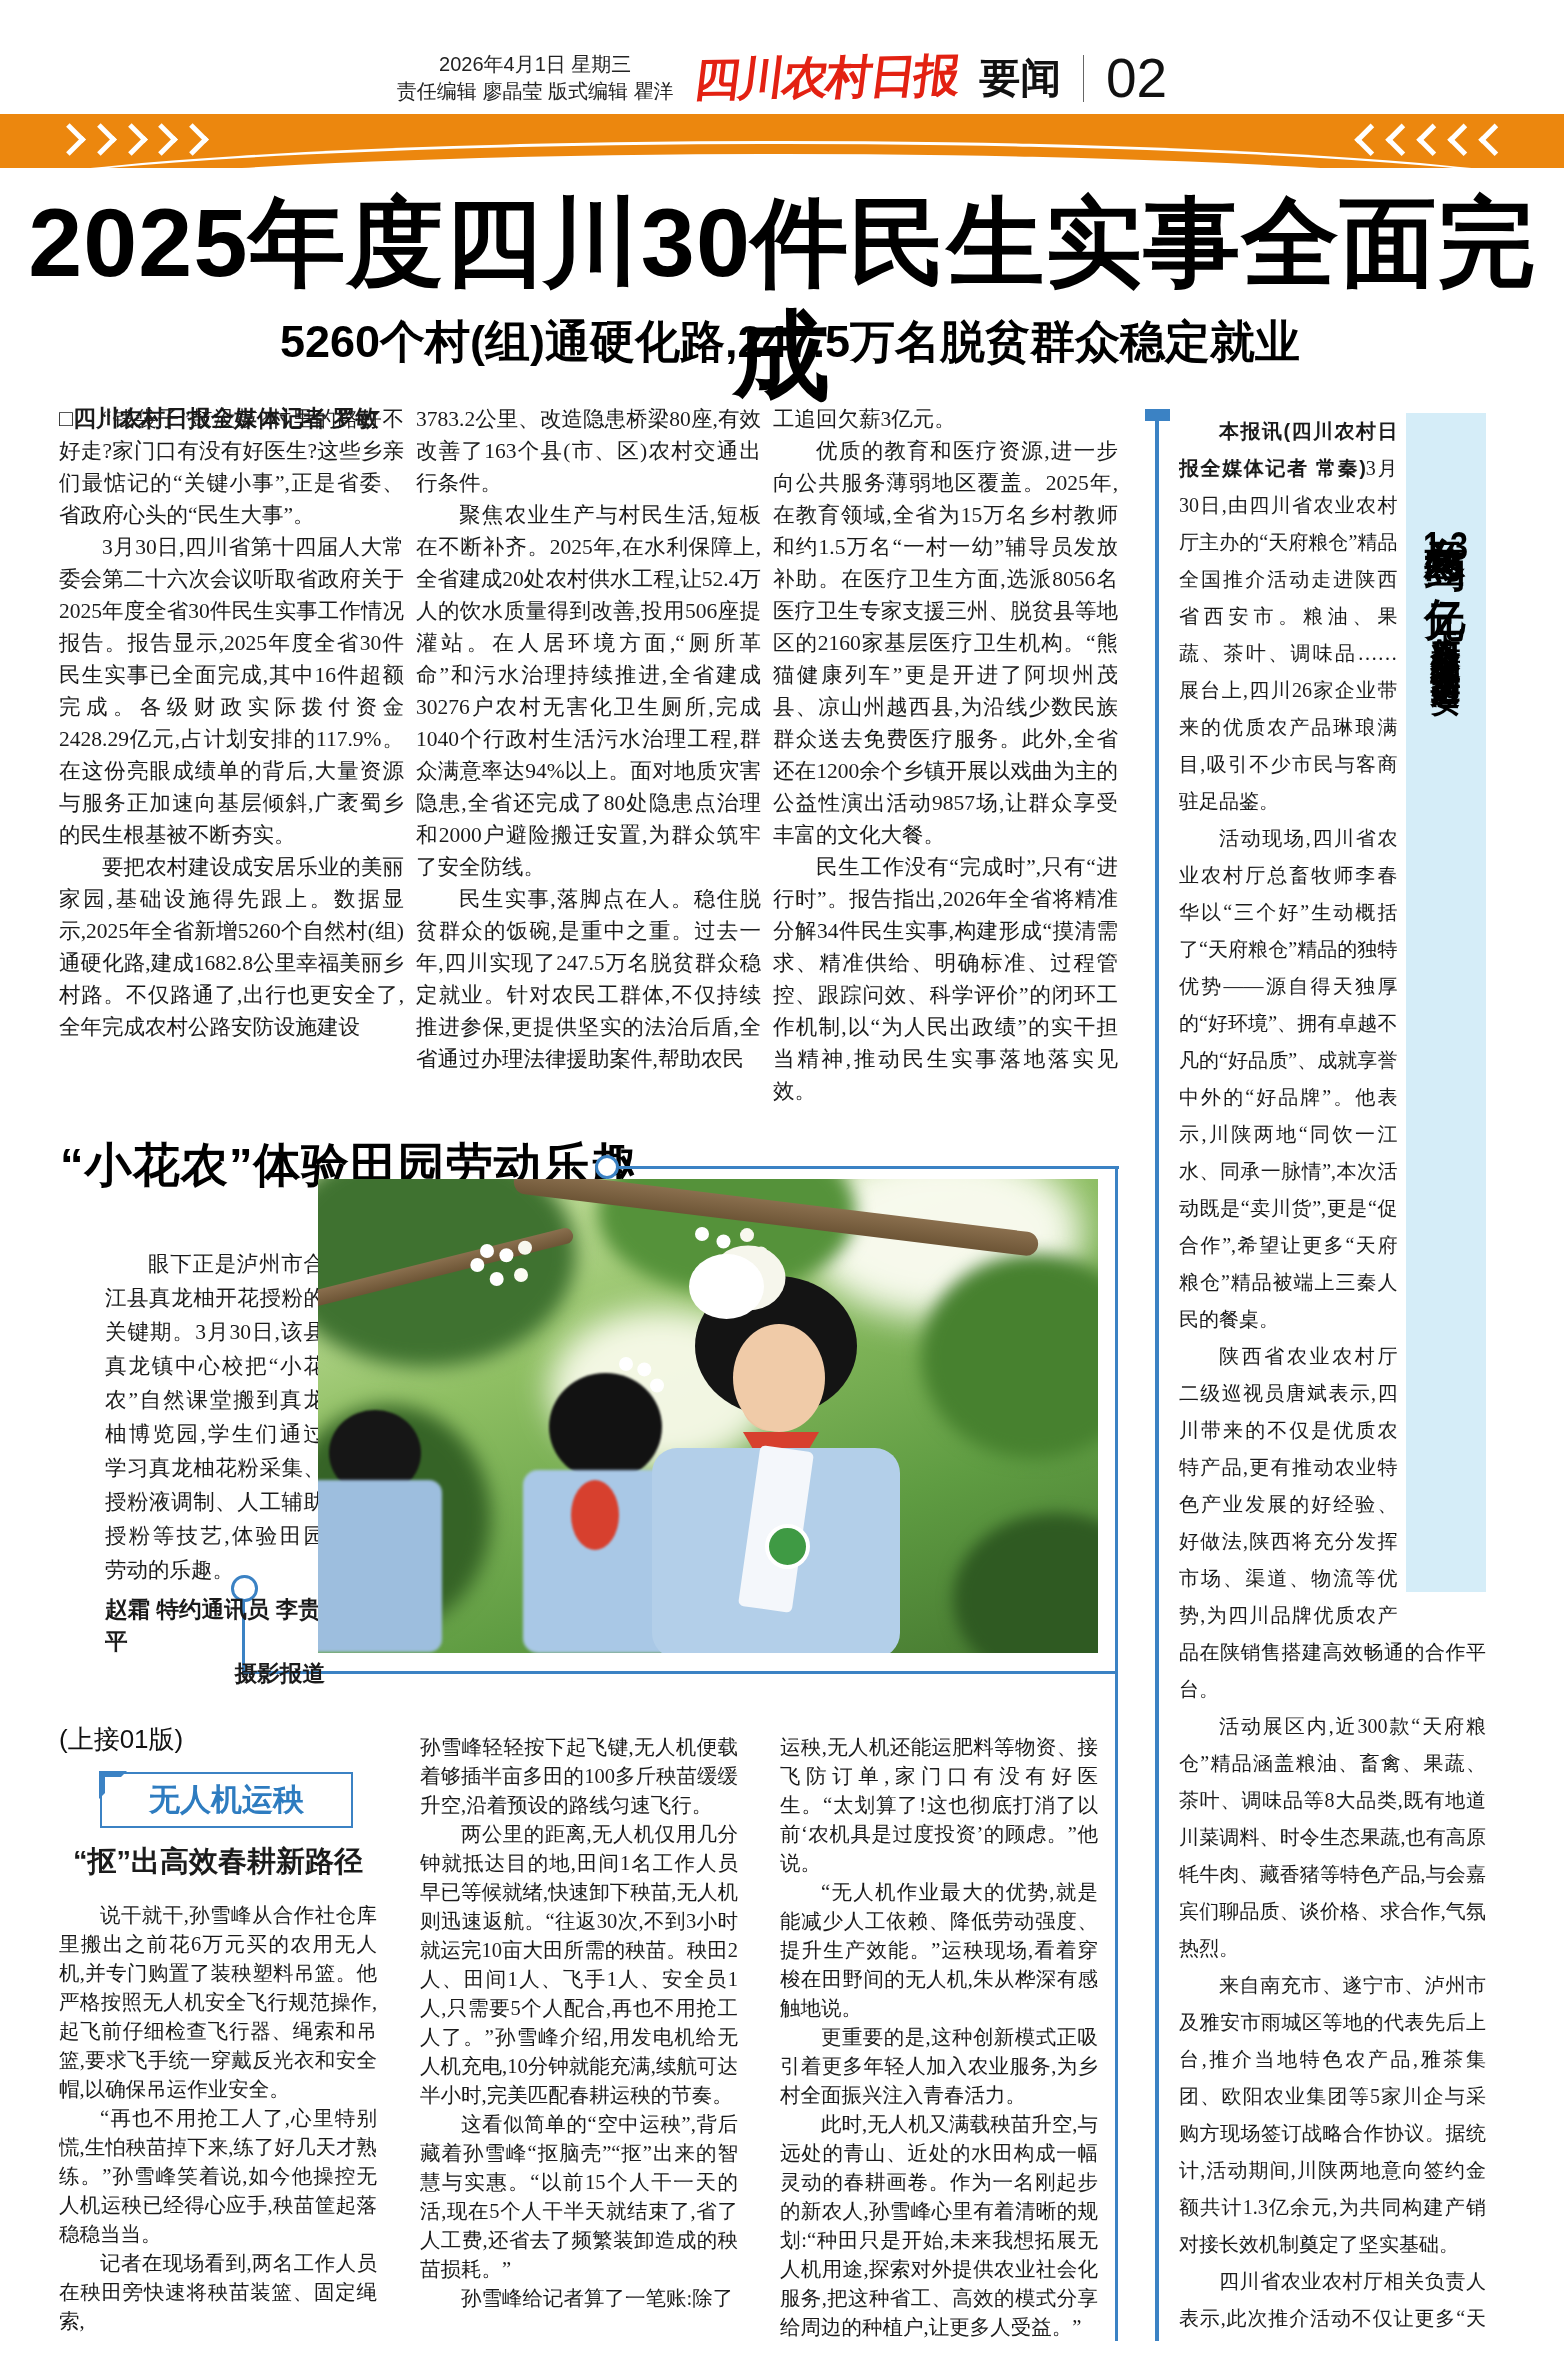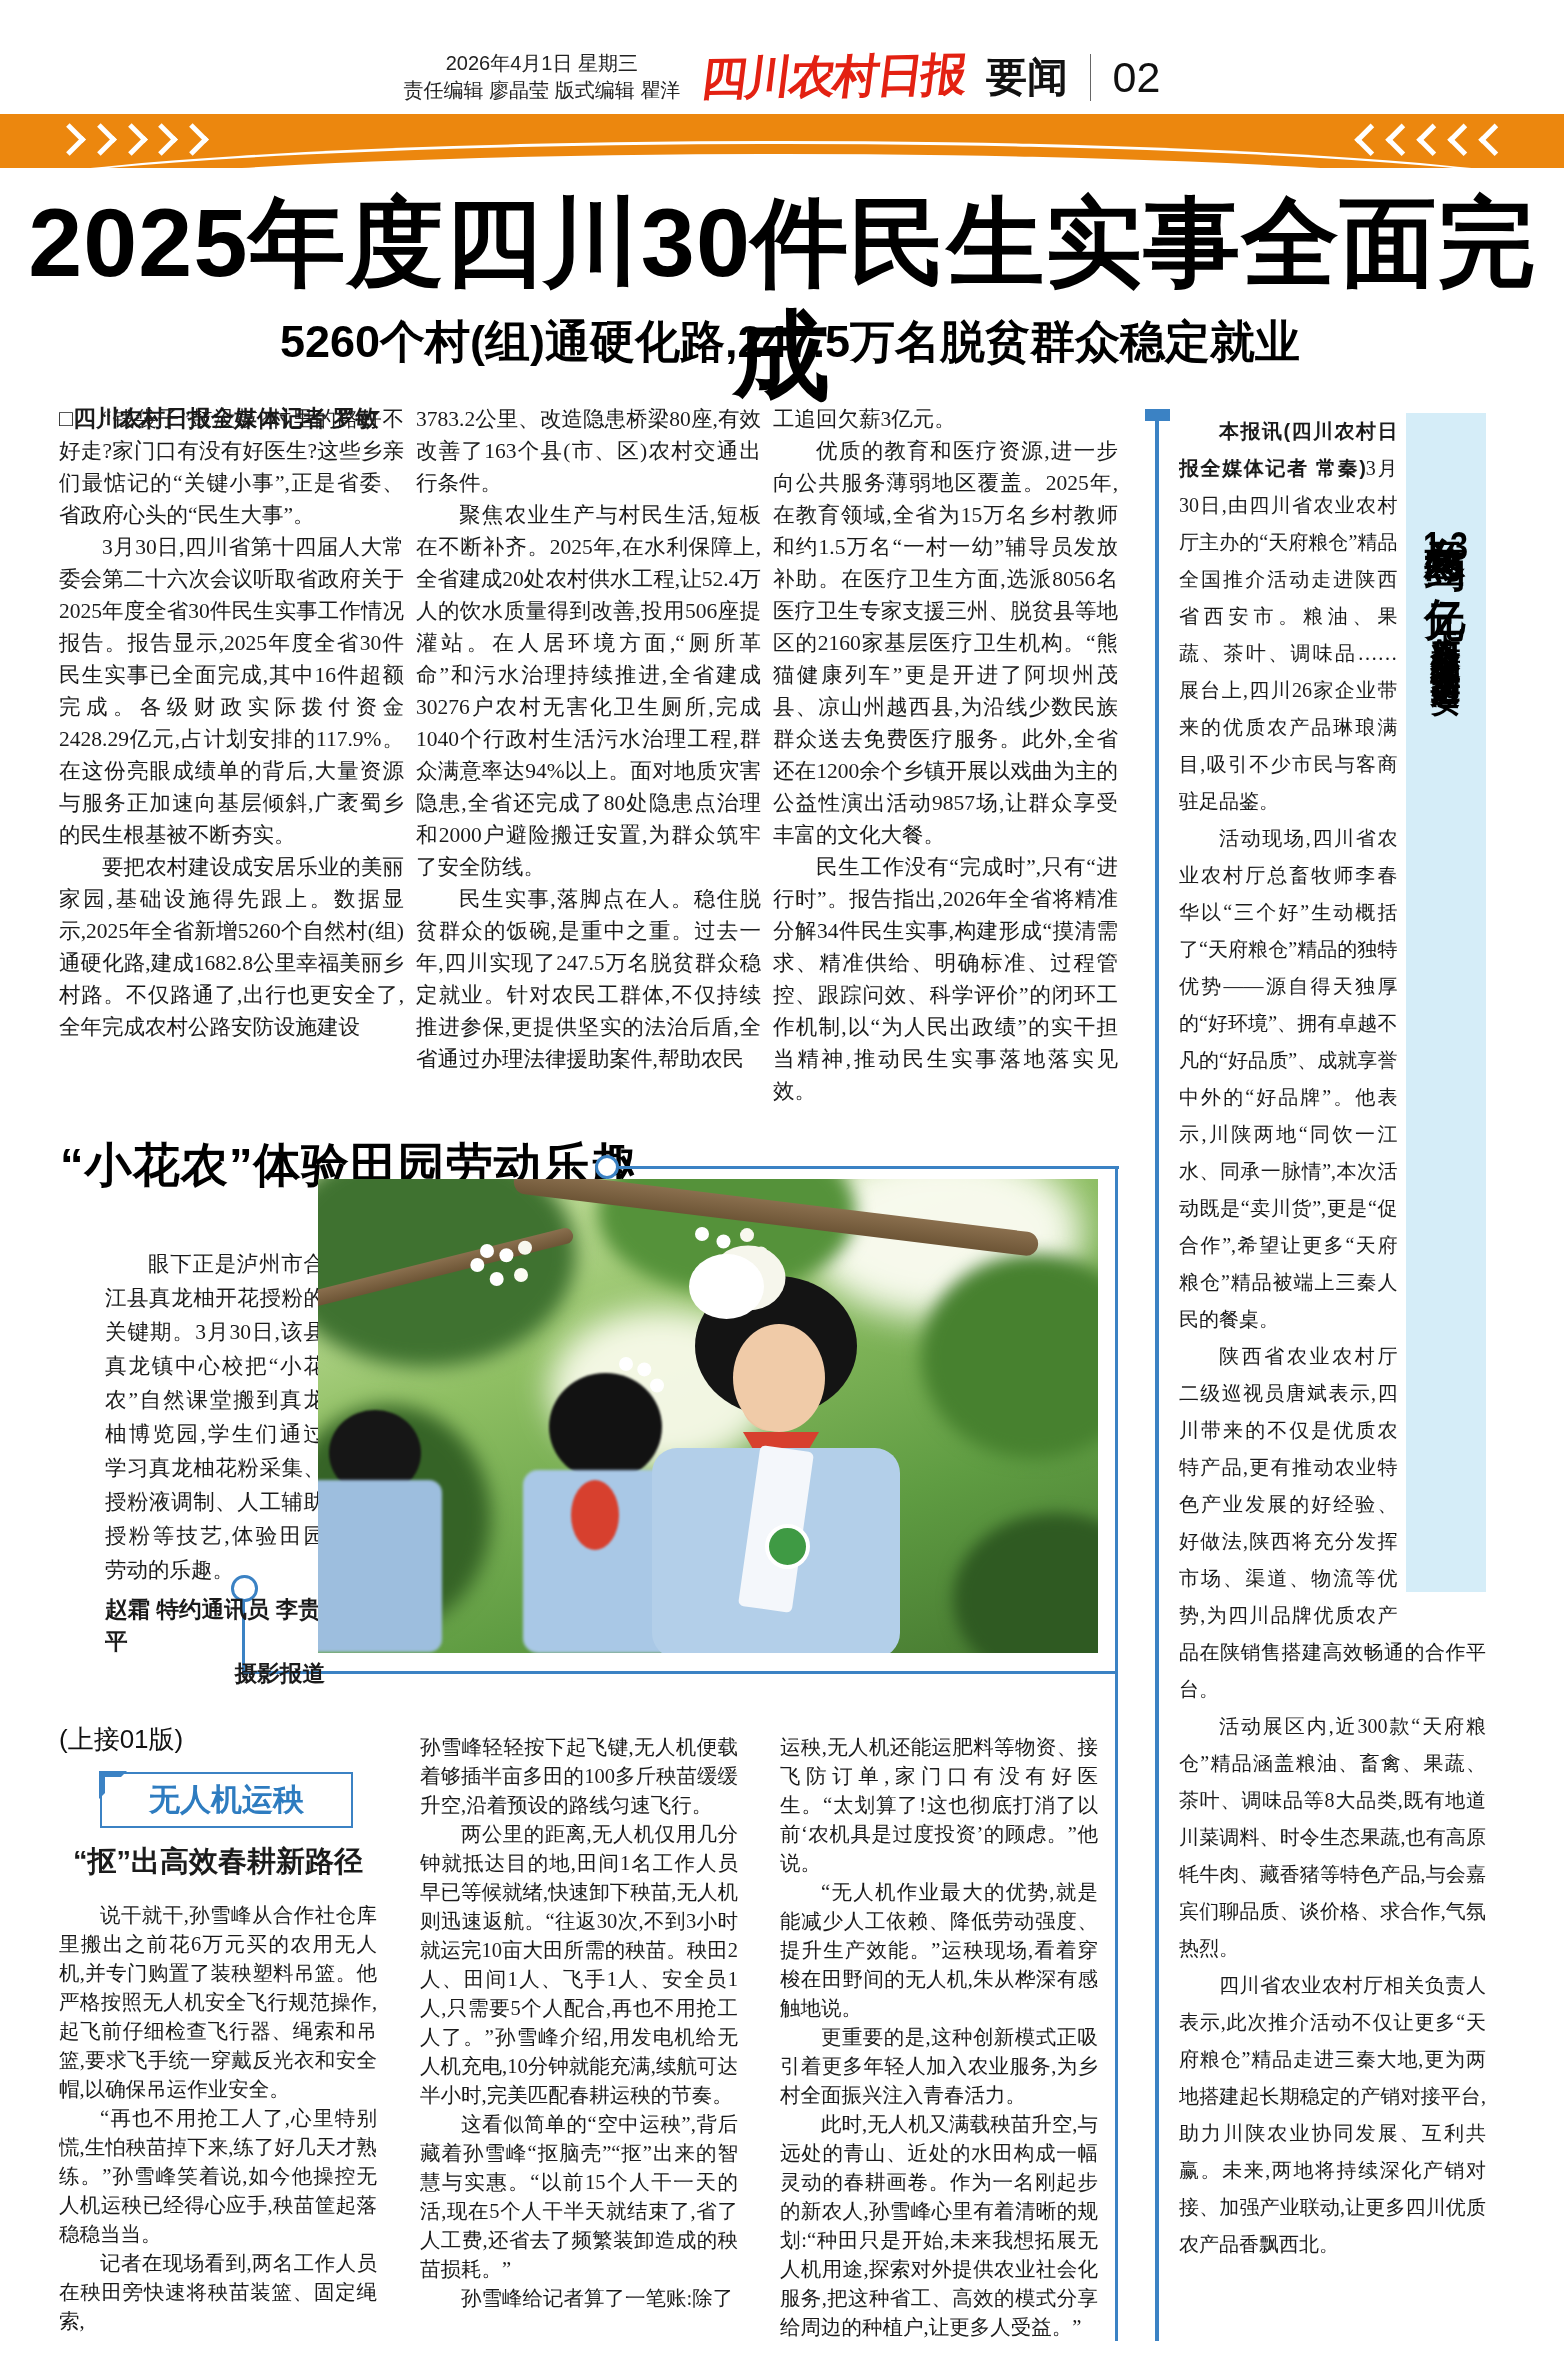--- a/index.html
+++ b/index.html
@@ -6,21 +6,21 @@
   body{width:1564px;height:2366px;position:relative;background:#fff;overflow:hidden;
        font-family:"Liberation Serif",serif;color:#1b1b1b;}
 
   
   #header{top:46px;left:0;width:100%;display:flex;justify-content:center;align-items:center;gap:21.5px;position:absolute;}
   .hdr-meta{text-align:center;font-family:"Liberation Sans",sans-serif;font-size:20px;line-height:27px;color:#222;}
   .masthead{font-family:"Liberation Sans",sans-serif;font-weight:bold;color:#e32112;font-size:46px;
             transform:skewX(-8deg) rotate(-1deg);letter-spacing:-2.2px;white-space:nowrap;}
   .sec-name{font-family:"Liberation Sans",sans-serif;font-weight:bold;font-size:41px;color:#111;}
   .hdr-divider{width:1.6px;height:47px;background:#666;}
-  .page-no{font-family:"Liberation Sans",sans-serif;font-size:43px;color:#111;}
+  .page-no{font-family:"Liberation Sans",sans-serif;font-size:55px;color:#111;}
 
   
   #band{position:absolute;top:114px;left:0;width:1564px;height:54px;background:#ec870e;overflow:hidden;}
   .swoosh-fill{position:absolute;left:-86px;top:40px;width:1734px;height:129px;background:#fff;border-radius:50%;}
   .swoosh-line{position:absolute;left:-75px;top:27px;width:1712px;height:129px;border-radius:50%;
                border-top:3.8px solid #fff;background:transparent;}
   .chev{width:18.3px;height:18.3px;border-top:5.4px solid #fff;border-right:5.4px solid #fff;display:inline-block;margin:0 3.8px;}
   .chev.r{transform:rotate(45deg);} .chev.l{transform:rotate(-135deg);}
   .chev-row{position:absolute;top:14px;}
 
@@ -195,20 +195,21 @@
   <div id="vband">
     <div class="vtext">
       <span class="vt1"><span>意向签约</span><span class="tcu">1.3</span><span>亿元</span></span><span class="vt2">『天府粮仓』精品全国推介活动走进西安</span>
     </div>
   </div>
   <p><b style="font-family:'Liberation Sans',sans-serif;">本报讯(四川农村日报全媒体记者 常秦)</b><span>3月30日,由四川省农业农村厅主办的“天府粮仓”精品全国推介活动走进陕西省西安市。粮油、果蔬、茶叶、调味品……展台上,四川26家企业带来的优质农产品琳琅满目,吸引不少市民与客商驻足品鉴。</span></p>
   <div class="col">
       <p>活动现场,四川省农业农村厅总畜牧师李春华以“三个好”生动概括了“天府粮仓”精品的独特优势——源自得天独厚的“好环境”、拥有卓越不凡的“好品质”、成就享誉中外的“好品牌”。他表示,川陕两地“同饮一江水、同承一脉情”,本次活动既是“卖川货”,更是“促合作”,希望让更多“天府粮仓”精品被端上三秦人民的餐桌。</p>
       <p>陕西省农业农村厅二级巡视员唐斌表示,四川带来的不仅是优质农特产品,更有推动农业特色产业发展的好经验、好做法,陕西将充分发挥市场、渠道、物流等优势,为四川品牌优质农产品在陕销售搭建高效畅通的合作平台。</p>
       <p>活动展区内,近300款“天府粮仓”精品涵盖粮油、畜禽、果蔬、茶叶、调味品等8大品类,既有地道川菜调料、时令生态果蔬,也有高原牦牛肉、藏香猪等特色产品,与会嘉宾们聊品质、谈价格、求合作,气氛热烈。</p>
+      <p>来自南充市、遂宁市、泸州市及雅安市雨城区等地的代表先后上台,推介当地特色农产品,雅茶集团、欧阳农业集团等5家川企与采购方现场签订战略合作协议。据统计,活动期间,川陕两地意向签约金额共计1.3亿余元,为共同构建产销对接长效机制奠定了坚实基础。</p>
       <p>四川省农业农村厅相关负责人表示,此次推介活动不仅让更多“天府粮仓”精品走进三秦大地,更为两地搭建起长期稳定的产销对接平台,助力川陕农业协同发展、互利共赢。未来,两地将持续深化产销对接、加强产业联动,让更多四川优质农产品香飘西北。</p>
     </div>
 </div>
 
 <div id="bottom">
   <div class="col" id="bcol1">
     <div class="continued">(上接01版)</div>
     <div class="box-title">
       <span class="box-corner"></span>
       <span class="box-corner-inner"></span>

